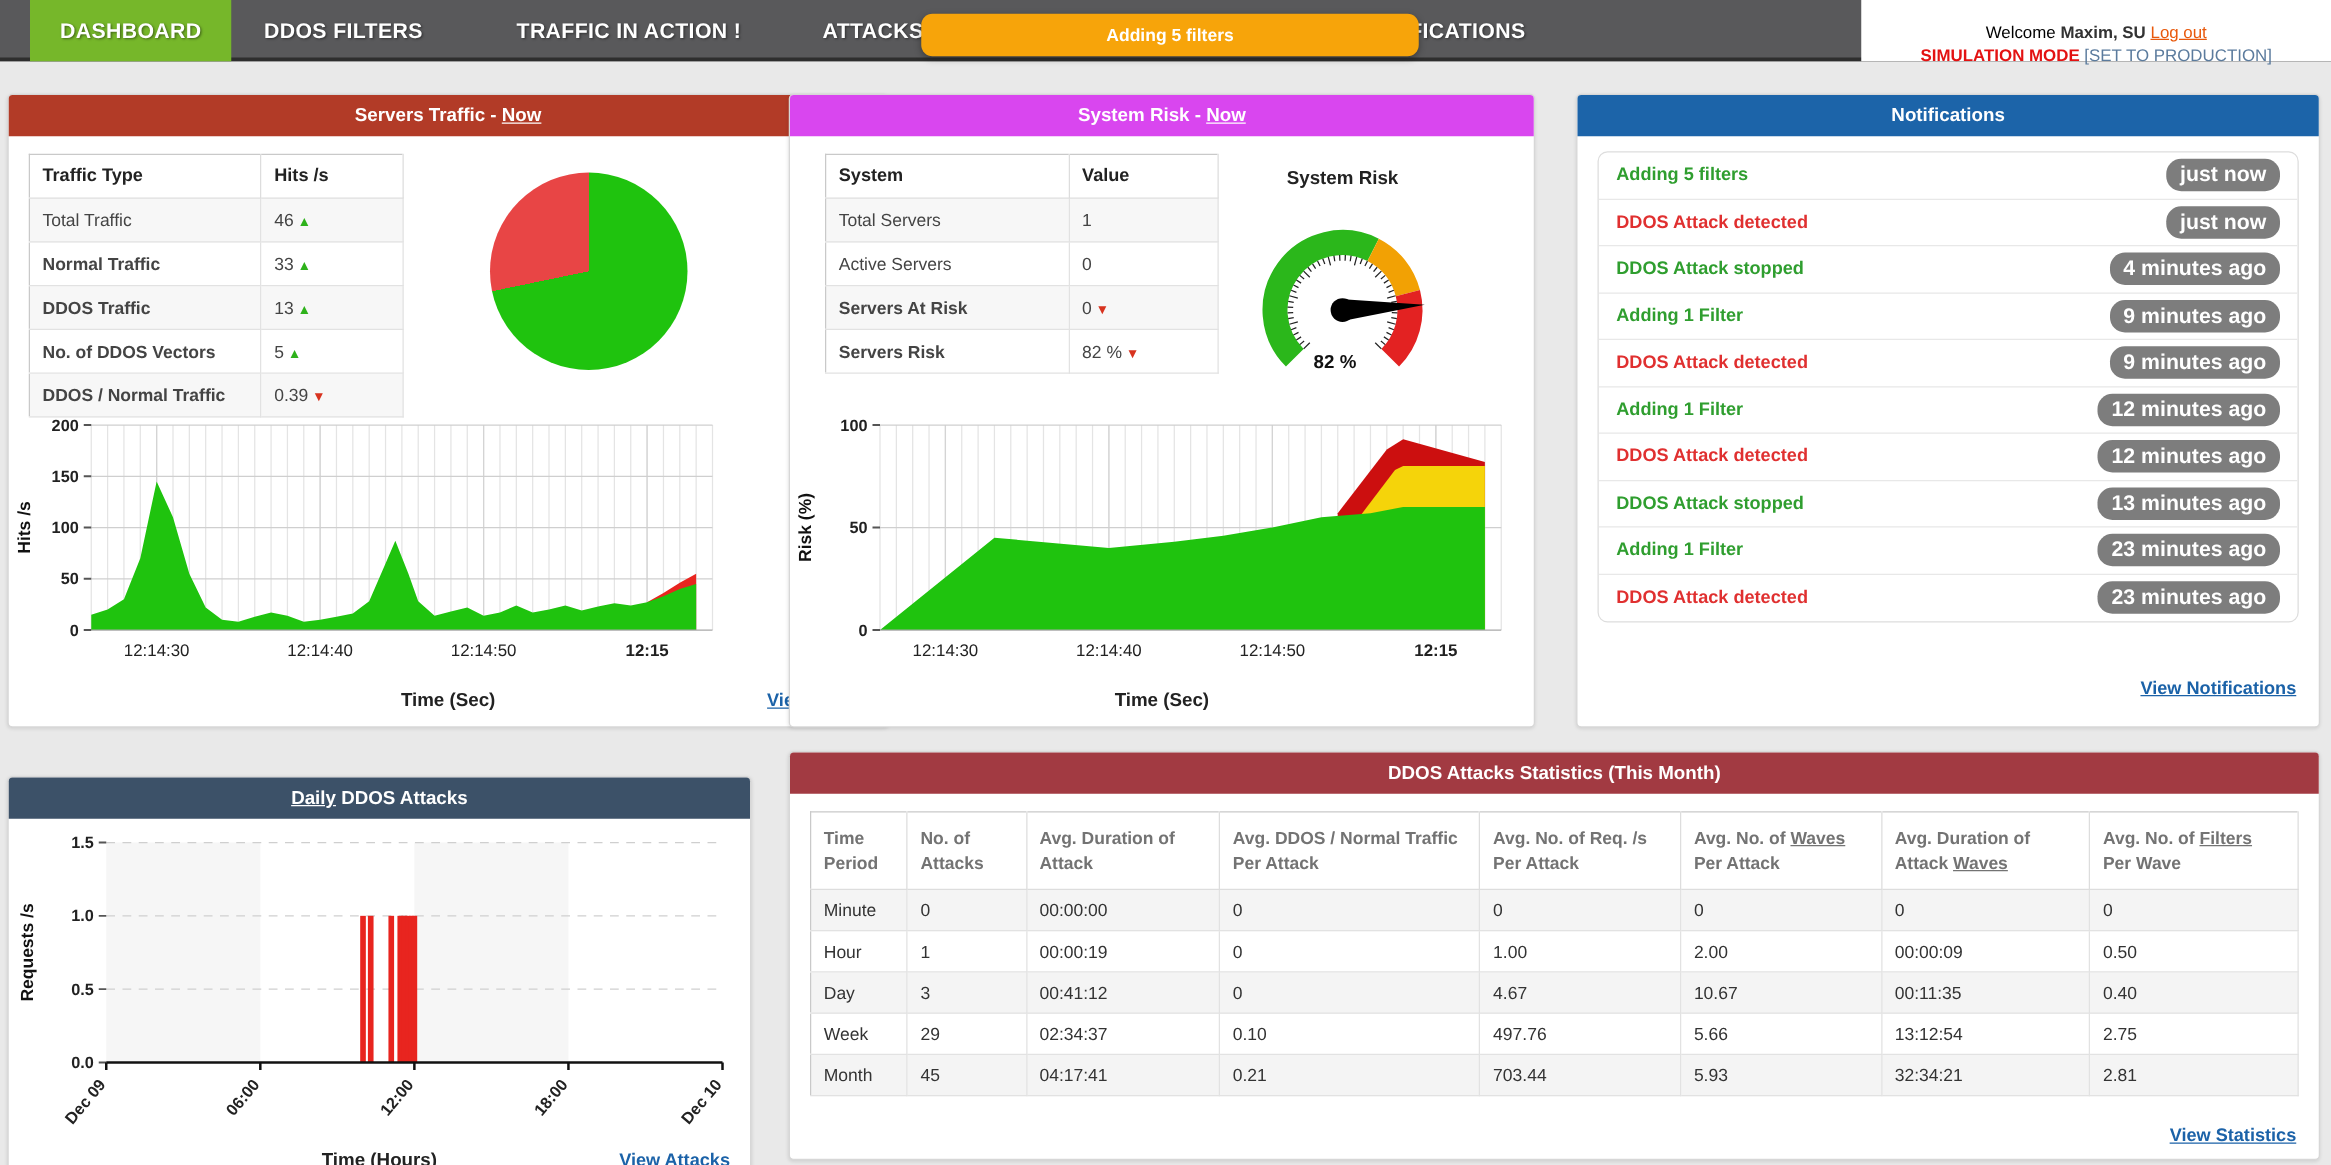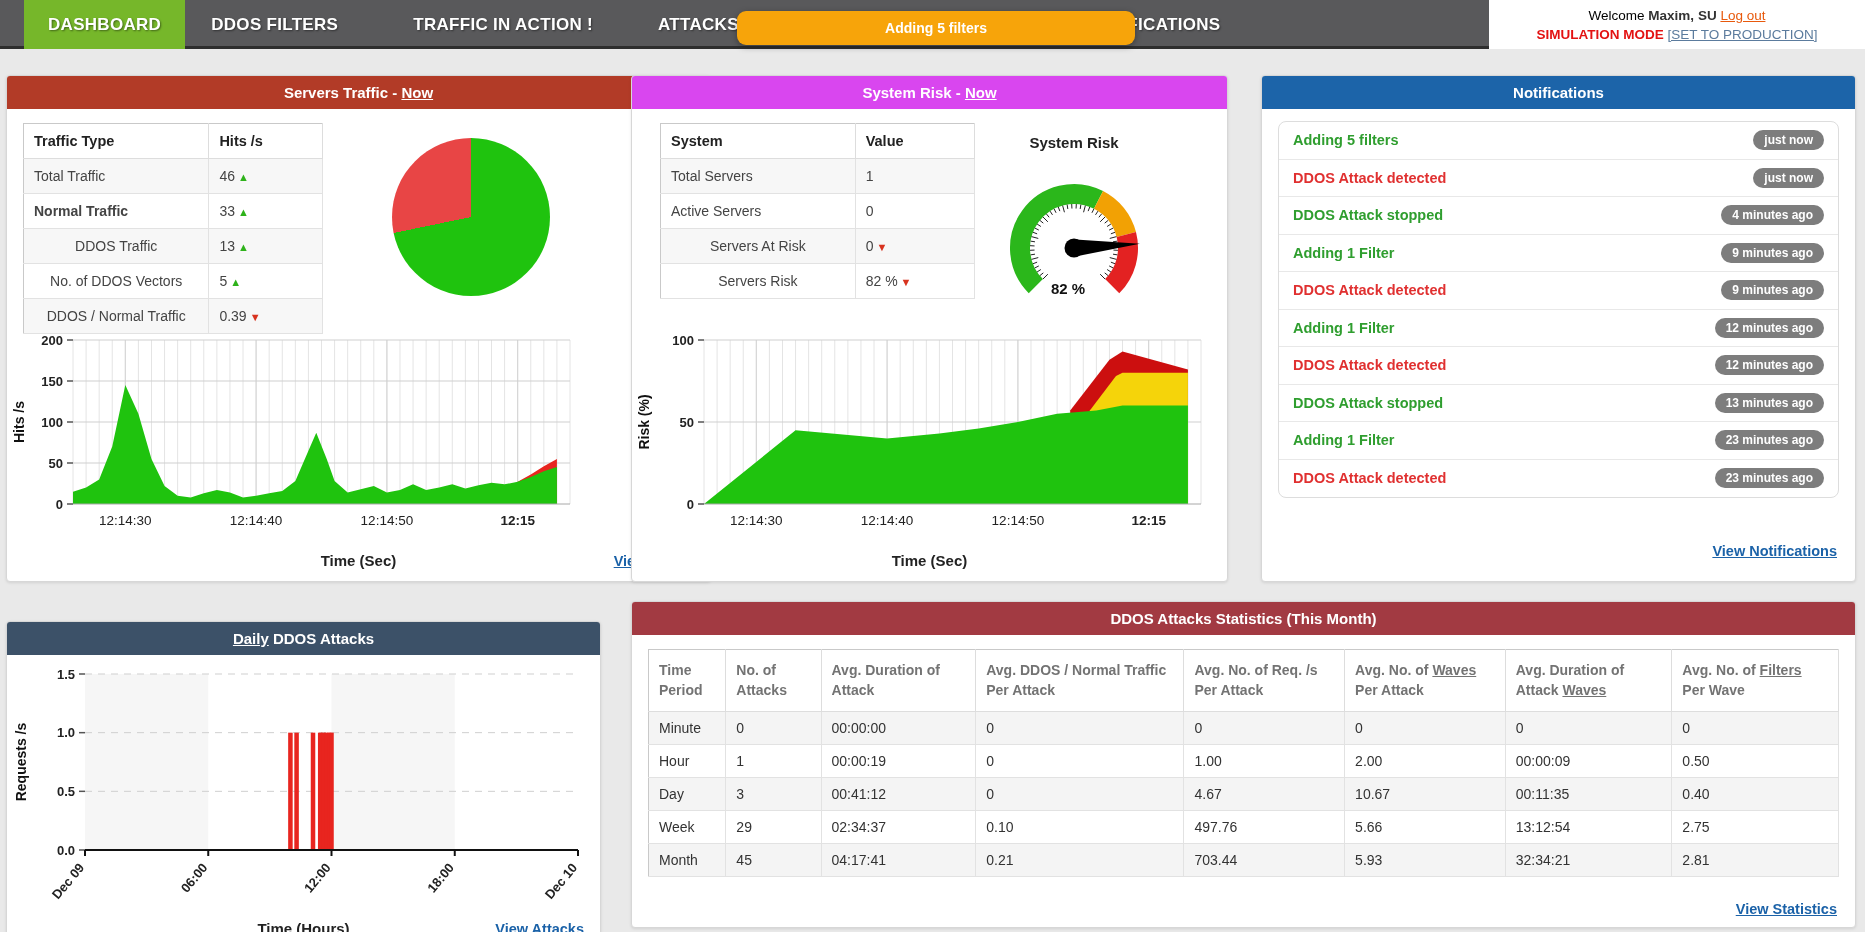--- a/index.html
+++ b/index.html
@@ -14,25 +14,25 @@
               text-shadow:1px 1px 2px rgba(0,0,0,.45);text-align:center; }
   .nav-item.active { background:#76b72a; padding:0 24px; margin-left:24px; }
   .nav-item.i1 { margin-left:26px; }
   .nav-item.i2 { margin-left:75px; }
   .nav-item.i3 { margin-left:65px; }
   .nav-item.i4 { margin-left:265px; }
   .toast { position:absolute; left:737px; top:11px; width:398px; height:34px; line-height:34px;
            background:#f7a40a; border-radius:9px; text-align:center; color:#fff; font-weight:bold;
            font-size:14px; box-shadow:0 2px 6px rgba(0,0,0,.35); z-index:20; }
   .userbox { position:absolute; right:0; top:0; width:376px; height:49px; background:#fff;
-             text-align:center; font-size:13.5px; padding-top:6px; line-height:19px; }
+             text-align:center; font-size:13.5px; padding-top:16px; line-height:19px; }
   .userbox .uname { font-weight:bold; color:#333; }
   .userbox a.logout { color:#e8590c; text-decoration:underline; font-weight:normal; cursor:pointer; }
   .simmode { color:#e31212; font-weight:bold; }
-  .setprod { color:#5b7b9d; text-decoration:underline; cursor:pointer; font-weight:normal; }
+  .setprod { color:#5b7b9d; cursor:pointer; font-weight:normal; }
 
   
   .panel { position:absolute; background:#fff; border:1px solid #d7d7d7; border-radius:4px;
            box-shadow:0 1px 3px rgba(0,0,0,.10); }
   .panel-header { height:33px; line-height:33px; text-align:center; color:#fff; font-weight:bold;
                   font-size:15px; border-radius:3px 3px 0 0; }
   .panel-header u { cursor:pointer; }
   .hd-servers { background:#b23b27; }
   .hd-risk    { background:#d946ef; }
   .hd-notif   { background:#1c64a9; }
@@ -45,21 +45,21 @@
   #panel-daily   { left:6px;    top:621px; width:595px;  height:327px; }
   #panel-stats   { left:631px;  top:601px; width:1225px; height:327px; }
 
   
   .mini-table { position:absolute; border-collapse:collapse; font-size:14px; border:1px solid #c9c9c9; }
   .mini-table th { text-align:left; font-weight:bold; color:#222; padding:9px 10px; background:#fff;
                    border-bottom:1px solid #ddd; border-right:1px solid #ddd; font-size:14.5px; }
   .mini-table td { padding:9px 10px; color:#444; border-bottom:1px solid #e2e2e2; border-right:1px solid #e2e2e2; }
   .mini-table tbody tr:nth-child(odd) td { background:#f7f7f7; }
   .lab-green { color:#1f9a1f; font-weight:bold; }
-  .lab-red   { color:#cc1a1a; font-weight:normal;text-align:center; }
+  .lab-red   { color:#cc1a1a; font-weight:bold; }
   .arrow-up   { color:#2eb21b; font-size:11px; margin-left:3px; }
   .arrow-down { color:#d8331f; font-size:11px; margin-left:3px; }
 
   #servers-table { left:16px; top:47px; width:300px; }
   #system-table  { left:16px; top:47px; width:315px;margin-left:12px; }
   .mini-table .c1 { width:62%; }
 
   
   #servers-pie { position:absolute; left:385px; top:62px; width:158px; height:158px; border-radius:50%; }
   #gauge-title { position:absolute; left:342px; top:58px; width:200px; text-align:center;
@@ -83,21 +83,21 @@
 
   
   .notif-list { position:absolute; left:16px; right:16px; top:45px; border:1px solid #ddd;
                 border-radius:8px; background:#fff; overflow:hidden; }
   .notif-item { height:37.5px; display:flex; align-items:center; justify-content:space-between;
                 padding:0 14px; border-bottom:1px solid #e8e8e8; }
   .notif-item:last-child { border-bottom:none; }
   .notif-text { font-weight:bold; font-size:14.5px; }
   .notif-green { color:#2f9e2f; }
   .notif-red   { color:#e03030; }
-  .badge { background:#7d7d7d; color:#fff; font-weight:bold; font-size:12px;
+  .badge { background:#7d7d7d; color:#fff; font-weight:bold; font-size:17px;
            padding:3px 11px; border-radius:12px; white-space:nowrap; }
 
   
   #stats-table { position:absolute; left:16px; right:16px; top:47px; border-collapse:collapse;
                  font-size:14px; border:1px solid #c9c9c9; width:calc(100% - 32px); }
   #stats-table th { text-align:left; font-weight:bold; color:#737373; padding:11px 10px; font-size:14px;
                     border-bottom:1px solid #ddd; border-right:1px solid #ddd; line-height:1.4; }
   #stats-table td { padding:8px 10px; color:#333; border-bottom:1px solid #e2e2e2; border-right:1px solid #e2e2e2; }
   #stats-table tbody tr:nth-child(odd) td { background:#f4f4f4; }
   #stats-table th:nth-child(1), #stats-table td:nth-child(1) { width:6.5%; }

